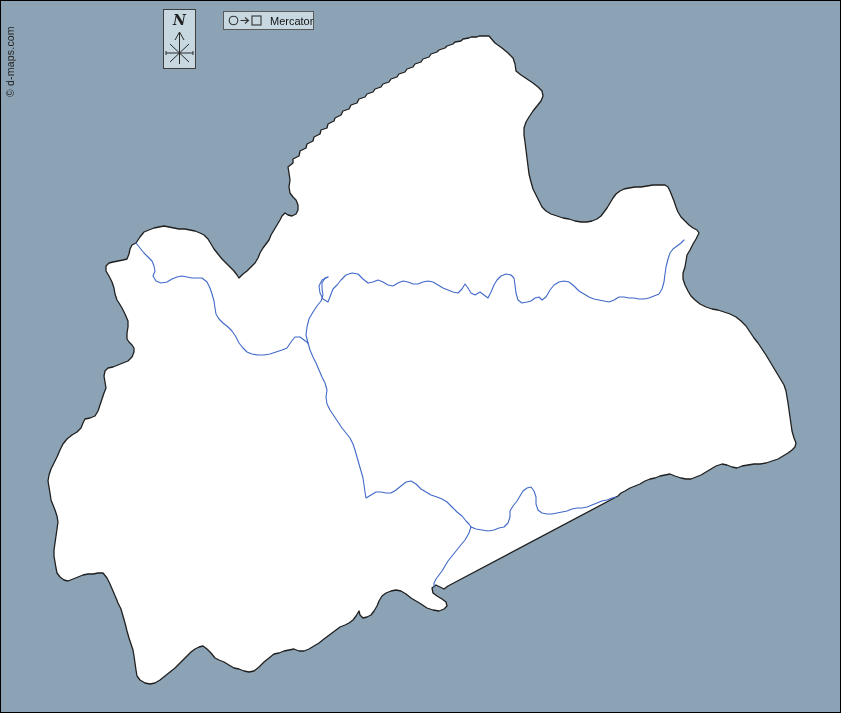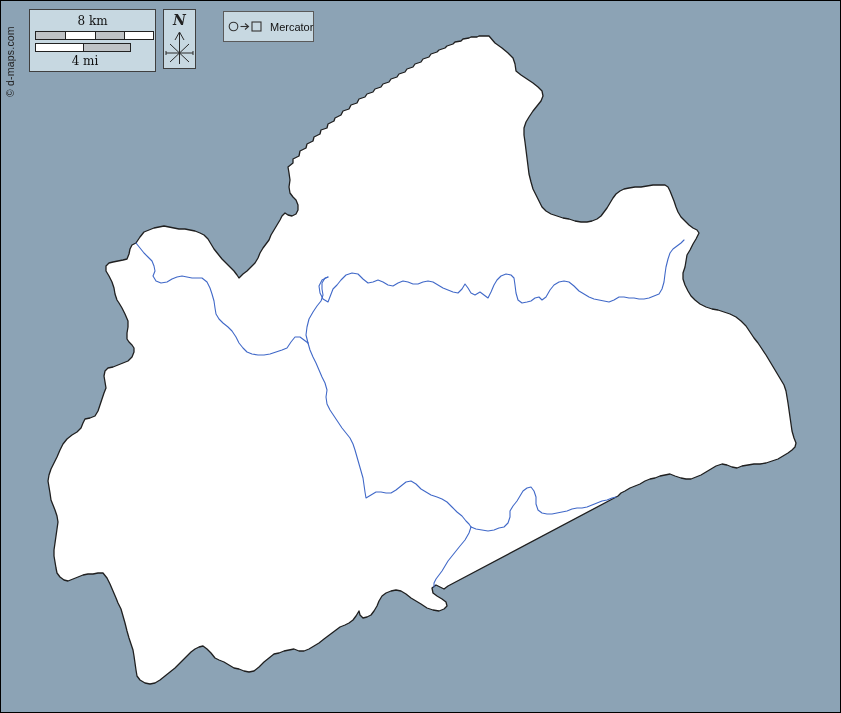--- a/index.html
+++ b/index.html
@@ -43,21 +43,21 @@
     background:#c7d8e1;border:1px solid #3f3f3f;box-sizing:border-box;text-align:center;
   }
   .north-n{
     font-family:"DejaVu Serif","Liberation Serif",serif;
     font-style:italic;font-weight:600;font-size:14px;color:#222;margin-top:2px;
   }
   .north-arrow{display:block;margin:0 auto;}
 
   
   .mercator-box{
-    position:absolute;left:222px;top:10px;width:91px;height:31px;
+    position:absolute;left:222px;top:10px;width:91px;height:19px;
     background:#c7d8e1;border:1px solid #5a5a5a;box-sizing:border-box;
     display:flex;align-items:center;padding-left:4px;
   }
   .proj-icon{flex:0 0 auto;}
   .proj-label{font-size:11px;color:#111;margin-left:4px;white-space:nowrap;}
 
   
   .copyright{
     position:absolute;left:3px;top:96px;width:90px;
     transform:rotate(-90deg);transform-origin:0 0;
@@ -72,34 +72,20 @@
   <svg id="map-svg" width="841" height="713" viewBox="0 0 841 713">
       <path d="M488 35 L494 42 L501 47 L507 52 L512 57 L514 63 L515 70 L520 74 L526 78 L532 82 L537 86 L541 90 L542 95 L540 100 L536 105 L532 110 L528 116 L525 121 L523 127 L523 134 L524 141 L525 149 L526 157 L527 165 L528 173 L530 181 L532 188 L535 194 L538 200 L541 206 L545 210 L550 213 L556 215 L562 217 L568 218 L574 220 L580 221 L586 221 L591 220 L596 218 L600 215 L603 211 L606 207 L609 202 L612 197 L615 193 L619 190 L623 188 L628 187 L634 186 L640 186 L646 185 L652 184 L658 184 L664 184 L667 186 L669 190 L671 195 L673 200 L675 206 L677 211 L680 216 L684 220 L688 224 L692 227 L696 229 L698 232 L695 238 L692 243 L689 249 L686 254 L685 260 L684 266 L682 272 L682 278 L684 284 L687 290 L690 295 L694 299 L699 303 L705 306 L711 308 L717 309 L723 311 L729 313 L735 316 L740 320 L745 325 L749 331 L753 337 L757 342 L761 348 L765 354 L768 359 L771 364 L774 369 L777 374 L780 379 L783 384 L785 390 L786 396 L787 402 L788 409 L789 416 L790 423 L791 430 L793 437 L795 442 L794 446 L791 449 L787 452 L782 455 L777 458 L771 460 L765 462 L759 463 L753 463 L747 464 L741 465 L736 467 L731 466 L726 464 L721 463 L715 465 L710 468 L705 471 L700 474 L695 476 L690 478 L685 478 L680 477 L674 475 L669 473 L664 474 L659 475 L654 477 L649 478 L644 480 L639 483 L634 485 L629 487 L624 490 L620 492 L617 495 L447 585 L443 588 L439 586 L435 584 L431 587 L432 592 L436 595 L441 598 L445 601 L446 605 L443 608 L438 610 L432 609 L426 607 L420 603 L415 600 L410 597 L405 593 L400 590 L395 589 L390 590 L385 592 L381 595 L378 600 L376 605 L373 610 L370 614 L366 616 L362 617 L359 614 L358 610 L355 615 L352 619 L348 622 L344 624 L339 626 L335 629 L331 632 L327 635 L323 638 L318 642 L313 645 L308 648 L303 650 L298 650 L293 648 L288 649 L283 650 L278 652 L273 653 L268 657 L263 661 L258 666 L253 670 L248 671 L243 670 L238 668 L233 667 L228 664 L223 661 L218 659 L214 657 L210 652 L206 648 L202 645 L198 646 L194 648 L190 651 L186 655 L182 659 L178 663 L174 667 L169 671 L164 675 L159 679 L154 682 L149 683 L144 682 L139 679 L136 675 L135 669 L134 662 L133 655 L132 649 L130 643 L128 637 L126 630 L124 622 L122 615 L120 608 L117 602 L115 597 L112 590 L109 583 L106 577 L102 572 L97 572 L92 573 L87 573 L82 574 L77 576 L72 578 L67 580 L63 579 L59 576 L56 572 L55 567 L54 561 L53 555 L53 549 L54 542 L55 535 L56 528 L57 521 L56 515 L54 509 L52 504 L50 499 L49 492 L48 486 L47 480 L48 474 L50 468 L53 462 L56 456 L59 449 L62 443 L66 438 L71 434 L76 431 L80 427 L82 422 L84 418 L89 417 L94 415 L97 410 L99 404 L101 398 L103 392 L105 387 L104 381 L103 375 L104 370 L107 367 L112 366 L117 364 L122 362 L127 360 L131 356 L133 351 L133 347 L131 344 L128 341 L126 338 L126 332 L127 326 L127 320 L124 313 L121 307 L118 302 L116 299 L114 293 L113 287 L111 281 L108 275 L105 270 L105 265 L108 262 L112 261 L117 260 L122 259 L126 258 L128 253 L129 248 L131 244 L135 242 L139 236 L143 231 L148 229 L153 227 L158 226 L163 225 L168 226 L173 227 L178 228 L184 228 L189 229 L194 230 L199 232 L203 234 L207 238 L210 243 L213 248 L217 253 L221 258 L225 262 L229 266 L233 270 L236 274 L238 277 L242 273 L246 270 L250 266 L254 262 L257 257 L259 252 L262 247 L265 243 L268 239 L270 234 L273 229 L276 224 L279 219 L281 215 L284 212 L287 214 L291 215 L295 213 L297 209 L297 204 L295 199 L292 196 L289 192 L288 186 L289 179 L288 172 L287 166 L292 162 L292 158 L298 155 L299 150 L305 147 L306 143 L312 140 L313 136 L319 133 L320 129 L326 127 L327 123 L333 120 L334 117 L340 114 L342 110 L348 108 L350 104 L356 102 L358 98 L364 96 L366 93 L372 91 L374 88 L380 86 L382 83 L388 81 L390 78 L396 76 L398 73 L404 71 L406 68 L412 66 L414 63 L420 61 L422 58 L428 56 L430 53 L436 51 L438 49 L444 47 L446 45 L452 43 L454 41 L460 40 L462 38 L468 37 L470 36 L476 36 L478 35 L484 35 Z" class="land"></path>
       <path d="M135 242 L139 247 L143 252 L147 256 L151 260 L153 265 L154 270 L152 275 L155 280 L160 282 L166 281 L171 278 L176 276 L181 275 L186 276 L191 277 L196 277 L201 277 L206 281 L209 287 L211 293 L213 300 L214 307 L215 313 L218 318 L222 322 L227 326 L231 330 L235 336 L238 342 L242 347 L246 351 L251 353 L257 354 L263 354 L269 353 L275 351 L281 349 L286 347 L290 341 L294 336 L299 336 L303 339 L307 342" class="river"></path>
       <path d="M307 342 L305 334 L306 326 L308 318 L312 311 L316 305 L320 300 L322 294 L321 288 L321 282 L324 277 L327 276" class="river"></path>
       <path d="M327 276 L321 279 L318 285 L319 292 L322 298 L327 301 L332 288 L336 284 L340 279 L345 274 L351 272 L357 273 L362 278 L367 282 L372 281 L377 279 L382 281 L387 284 L392 285 L397 282 L402 280 L407 281 L412 283 L417 283 L422 281 L427 280 L432 281 L437 284 L442 287 L447 289 L452 291 L457 292 L461 288 L464 283 L467 287 L470 292 L474 294 L479 291 L483 294 L487 297 L490 291 L493 284 L496 279 L500 275 L505 273 L510 274 L513 277 L514 284 L515 292 L517 299 L521 302 L526 301 L530 300 L534 297 L538 296 L541 299 L545 296 L549 289 L553 284 L558 281 L563 280 L568 281 L573 285 L578 290 L583 293 L588 296 L593 298 L598 299 L603 300 L608 301 L613 299 L618 296 L623 296 L628 297 L633 297 L638 298 L643 298 L648 297 L653 295 L658 293 L661 288 L663 281 L664 273 L665 266 L667 258 L669 252 L672 248 L676 245 L680 242 L683 239" class="river"></path>
       <path d="M307 342 L309 349 L312 356 L315 362 L318 369 L321 376 L324 382 L326 389 L325 396 L326 403 L329 409 L333 415 L337 421 L341 427 L345 432 L349 437 L352 443 L354 449 L356 456 L358 463 L360 470 L362 477 L363 484 L364 491 L365 497 L370 494 L375 491 L380 491 L385 492 L390 492 L395 489 L400 485 L405 481 L410 480 L415 483 L420 488 L425 491 L430 494 L436 496 L441 498 L446 501 L451 506 L456 511 L461 515 L465 520 L468 523 L470 526" class="river"></path>
       <path d="M470 526 L468 532 L464 539 L459 545 L455 550 L451 555 L447 560 L444 565 L441 570 L438 574 L435 578 L433 582 L433 586" class="river"></path>
       <path d="M470 526 L475 528 L481 529 L487 530 L493 529 L498 527 L503 526 L507 522 L509 516 L509 510 L512 505 L516 500 L519 495 L522 490 L526 487 L530 486 L533 490 L535 496 L535 503 L537 509 L541 512 L546 513 L551 513 L556 512 L561 511 L566 510 L571 508 L576 507 L581 507 L586 506 L591 504 L596 502 L601 500 L606 499 L611 497 L615 496" class="river"></path>
     </svg>
 
-  <div class="scale-box">
-    <div class="scale-label km">8 km</div>
-    <div class="bar km-bar">
-      <span class="seg-gray"></span>
-      <span class="seg-white"></span>
-      <span class="seg-gray"></span>
-      <span class="seg-white"></span>
-    </div>
-    <div class="bar mi-bar">
-      <span class="seg-white"></span>
-      <span class="seg-gray"></span>
-    </div>
-    <div class="scale-label mi">4 mi</div>
-  </div>
 
   <div class="north-box">
     <div class="north-n">N</div>
     <svg class="north-arrow" width="31" height="38" viewBox="0 0 31 38">
       <g stroke="#2a2a2a" stroke-width="1" fill="none">
         <line x1="15.5" y1="36" x2="15.5" y2="5"></line>
         <polyline points="11,12 15.5,4 20,12"></polyline>
         <line x1="2" y1="25" x2="29" y2="25"></line>
         <line x1="2" y1="23" x2="2" y2="27"></line>
         <line x1="29" y1="23" x2="29" y2="27"></line>

